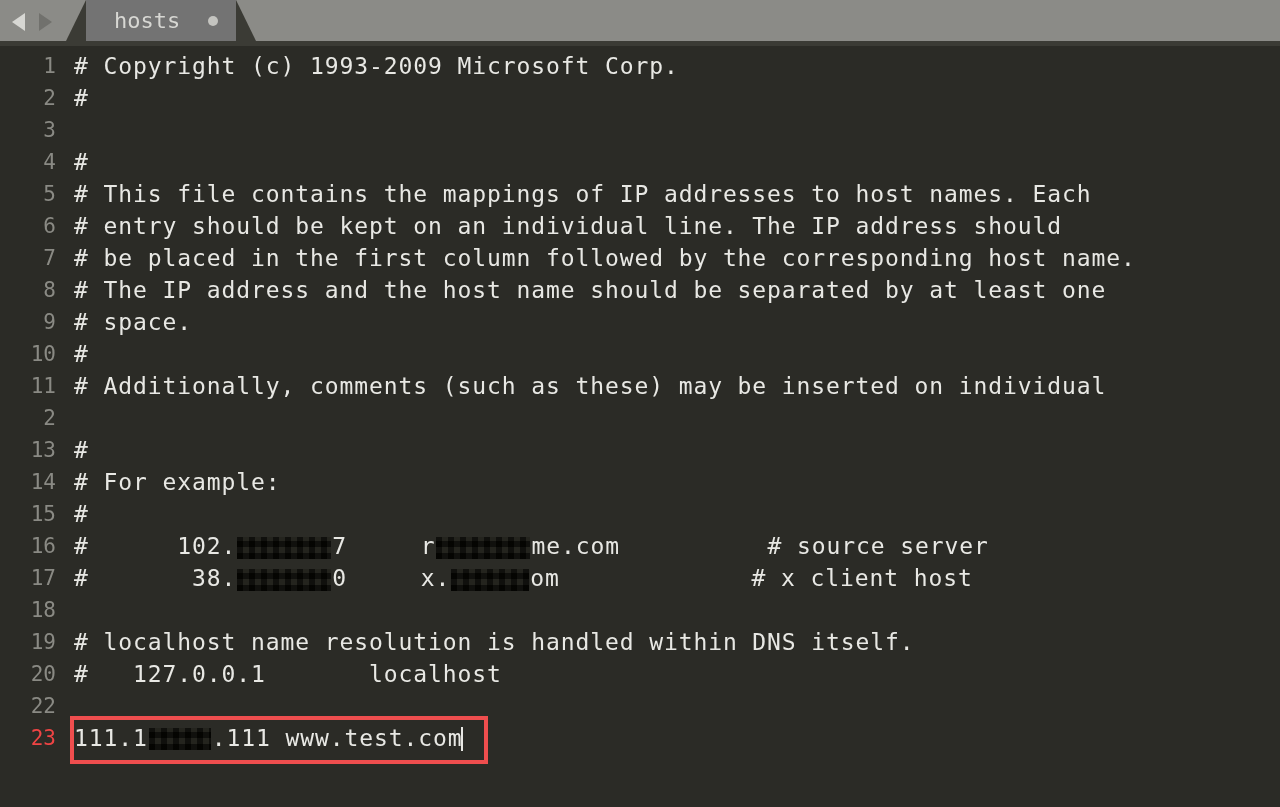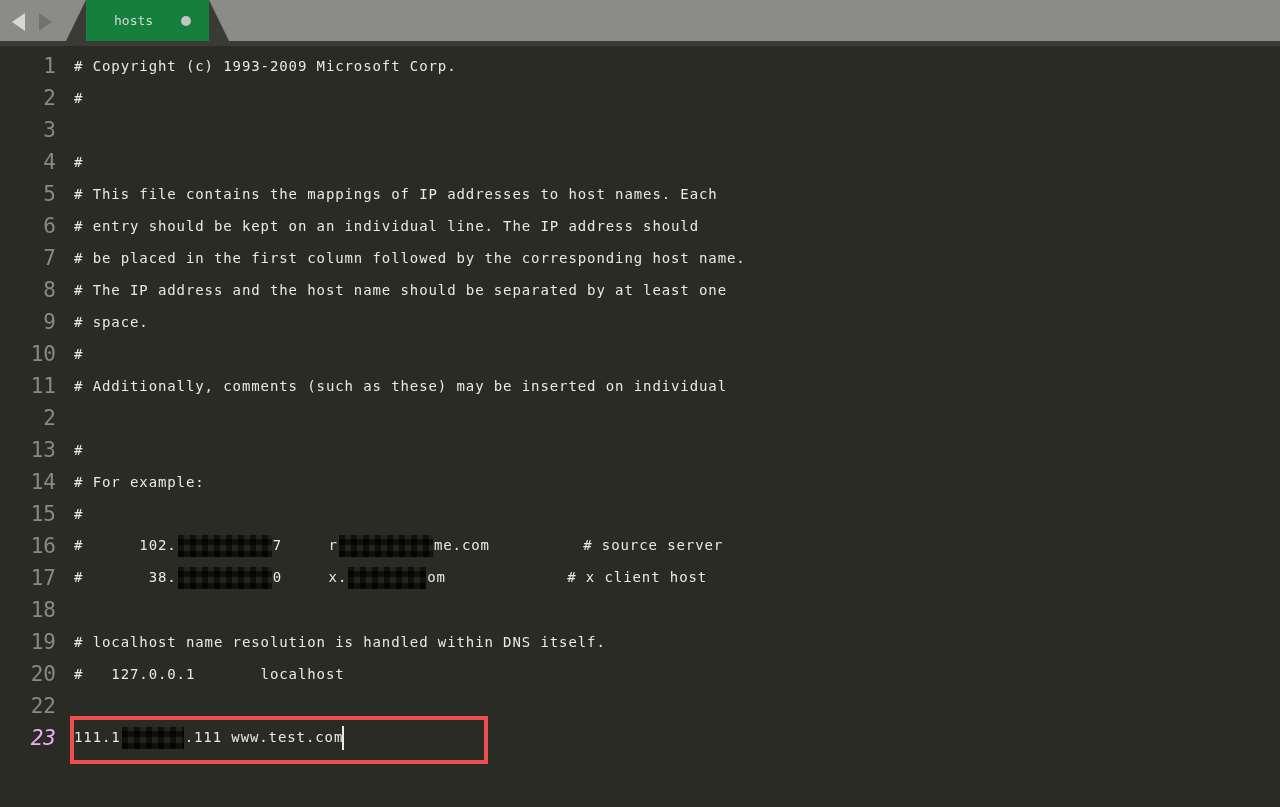--- a/index.html
+++ b/index.html
@@ -26,25 +26,25 @@
     width:0; height:0; border-top:9px solid transparent; border-bottom:9px solid transparent;
   }
   .arrow-left  { border-right:13px solid #d7d7d3; }
   .arrow-right { border-left :13px solid #71716d; }
 
   .tab {
     position: relative;
     height: 41px;
     padding: 0 56px 0 28px;
     margin-left: 22px;
-    background: #15803d;
+    background: #737373;
     display: flex;
     align-items: center;
     color: #d7d7d3;
-    font-size: 13px;
+    font-size: 22px;
   }
   .tab::before, .tab::after {
     content: "";
     position: absolute;
     bottom: 0;
     width: 0; height: 0;
     border-bottom: 41px solid #3b3b35;
   }
   .tab::before { left:-20px;  border-left:20px solid transparent; }
   .tab::after  { right:-20px; border-right:20px solid transparent; }
@@ -56,24 +56,24 @@
   .divider-bar { height:5px; background:#3b3b35; }
 
   
   .editor { display:flex; flex-direction:column; padding-top:4px; }
   .line { display:flex; align-items:center; height:32px; position:relative; }
   .gutter {
     width:56px; text-align:right; padding-right:18px; color:#8a8a84;
     font-size:21px; user-select:none; flex:none;
   }
   .code {
-    font-size:14px; letter-spacing:0.9px; white-space:pre;
+    font-size:23px; letter-spacing:0.9px; white-space:pre;
     color:#e8e8e4; position:relative; flex:1 1 auto;
   }
-  .line.current .gutter { color:#f0abfc;font-style:italic; }
+  .line.current .gutter { color:#ef4444; }
 
   
   .redact {
     display:inline-block; vertical-align:middle;
     height:22px; margin:0 1px;
     background:
       repeating-linear-gradient(90deg,#3f3f3a 0 6px,#6a6a64 6px 12px),
       repeating-linear-gradient( 0deg,#3f3f3a 0 6px,#6a6a64 6px 12px);
     background-blend-mode:multiply;
     filter:contrast(1.1);

